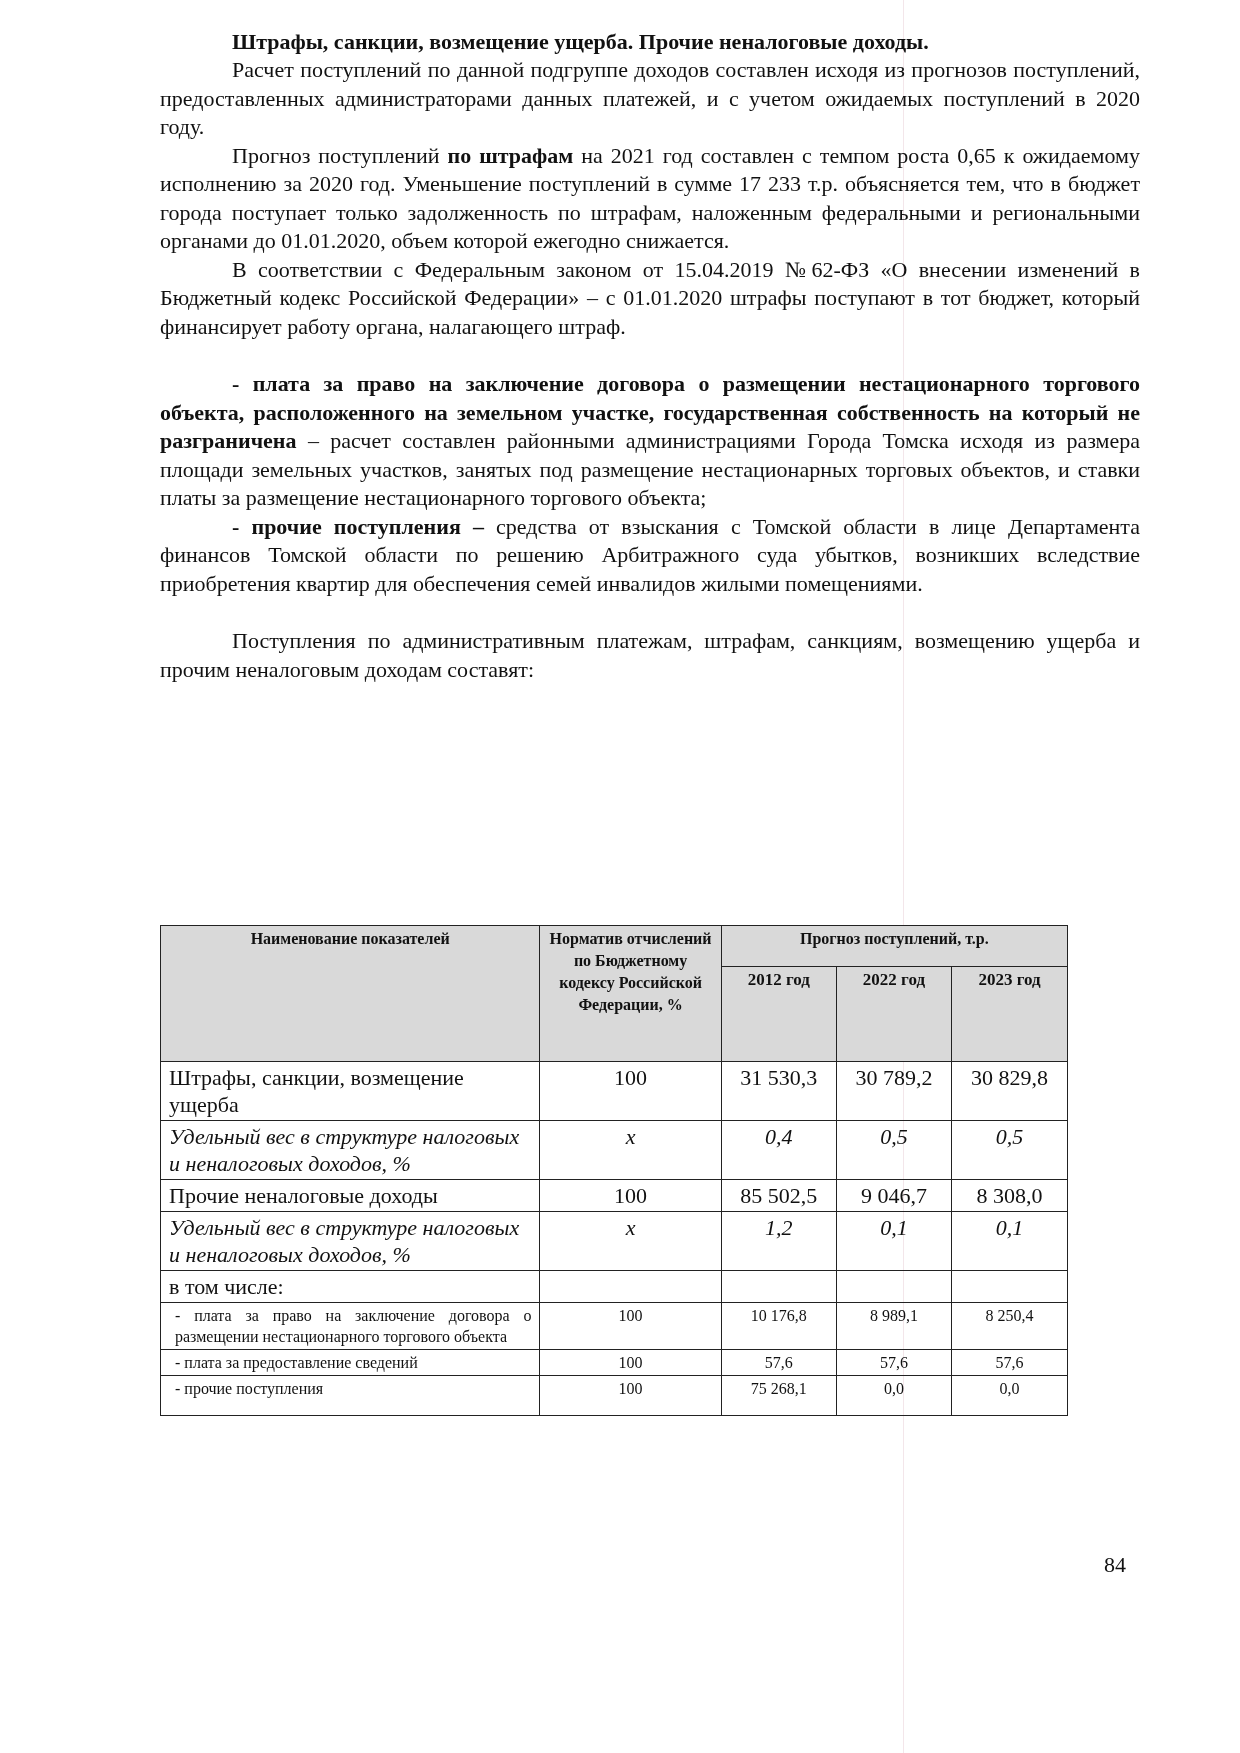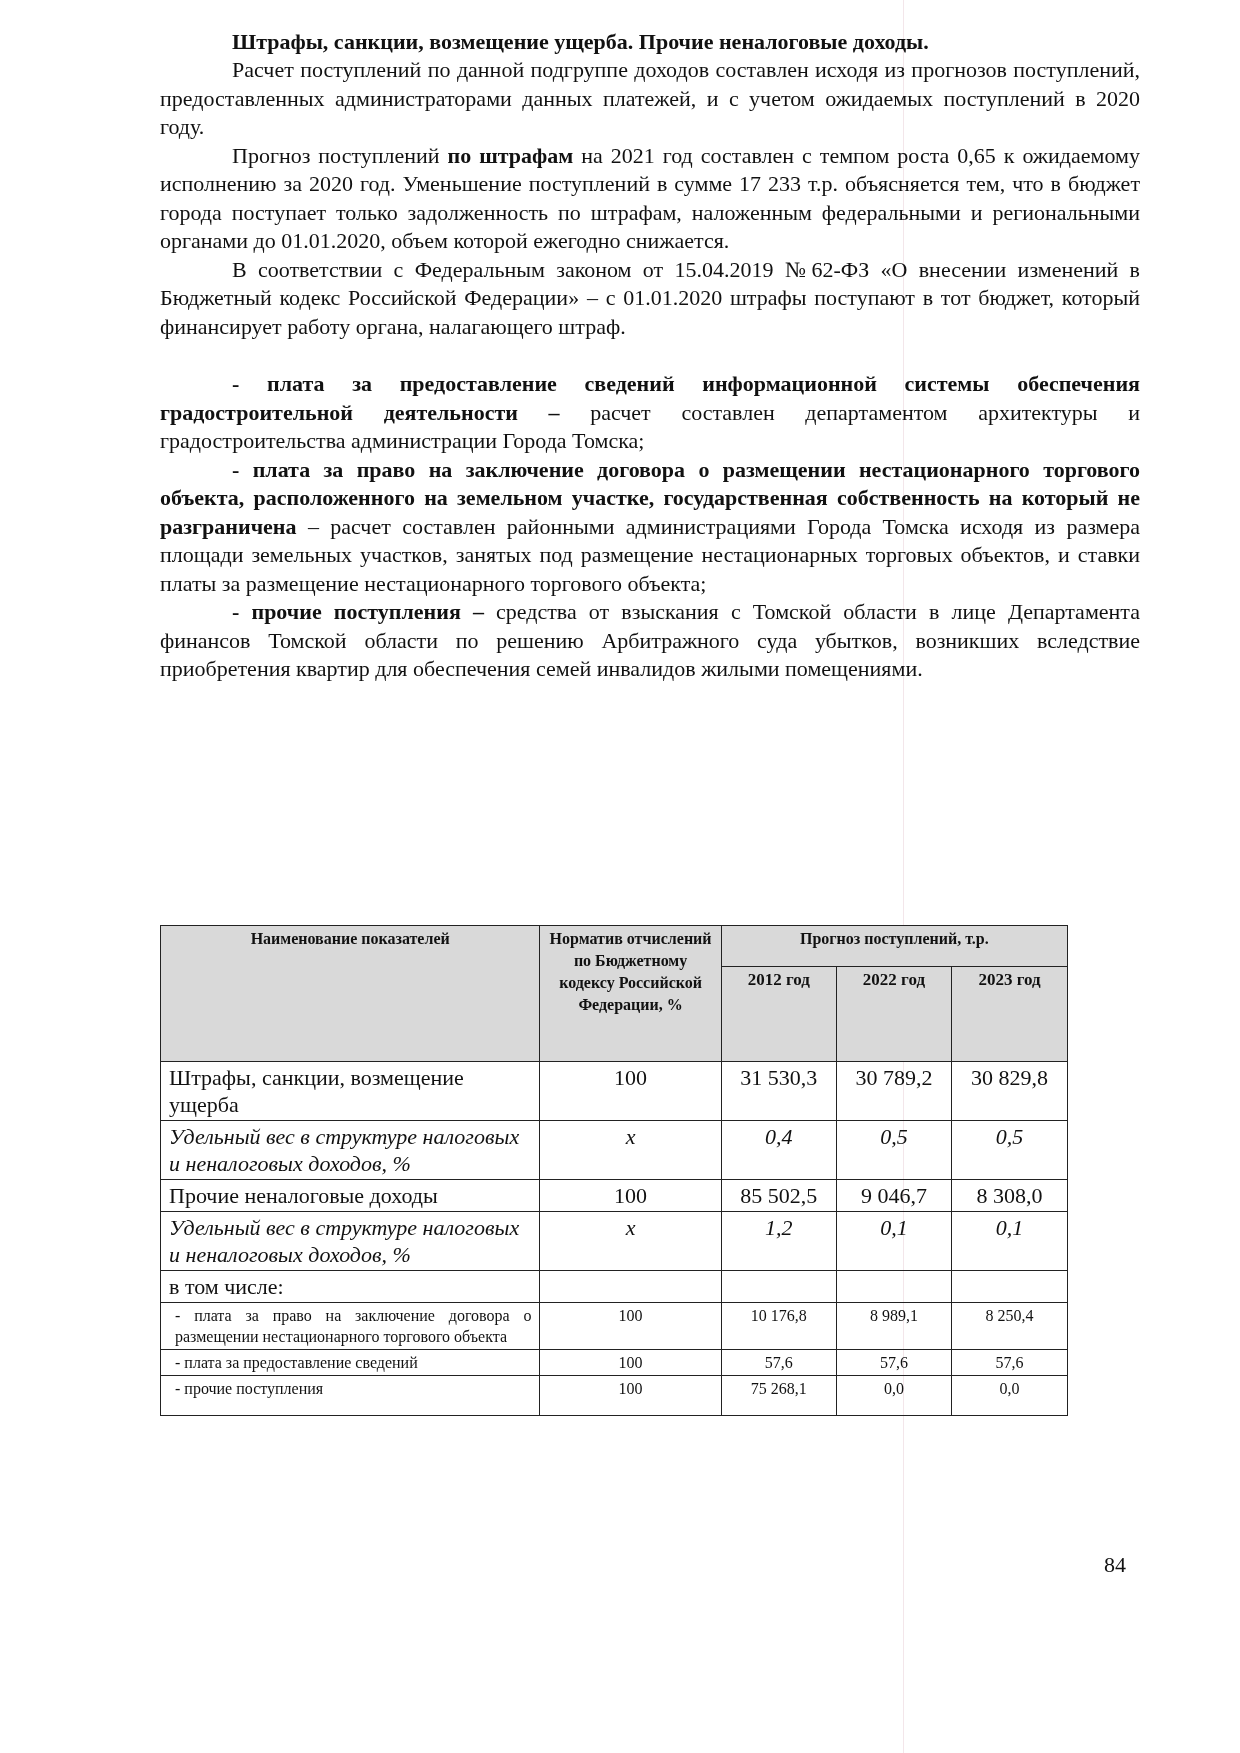--- a/index.html
+++ b/index.html
@@ -29,24 +29,24 @@
 <body>
 
 <div class="scan-line" style="left:903px;"></div>
 
 <div class="page">
   <h1 class="heading">Штрафы, санкции, возмещение ущерба. Прочие неналоговые доходы.</h1>
   <p>Расчет поступлений по данной подгруппе доходов составлен исходя из прогнозов поступлений, предоставленных администраторами данных платежей, и с учетом ожидаемых поступлений в 2020 году.</p>
   <p><span>Прогноз поступлений </span><b>по штрафам</b><span> на 2021 год составлен с темпом роста 0,65 к ожидаемому исполнению за 2020 год. Уменьшение поступлений в сумме 17 233 т.р. объясняется тем, что в бюджет города поступает только задолженность по штрафам, наложенным федеральными и региональными органами до 01.01.2020, объем которой ежегодно снижается.</span></p>
   <p>В соответствии с Федеральным законом от 15.04.2019 №62-ФЗ «О внесении изменений в Бюджетный кодекс Российской Федерации» –  с 01.01.2020 штрафы поступают в тот бюджет, который финансирует работу органа, налагающего штраф.</p>
   <div class="gap"></div>
-  <p><b>- плата за предоставление сведений информационной системы обеспечения градостроительной деятельности –</b><span> расчет составлен департаментом архитектуры и градостроительства администрации Города Томска;</span></p>
   <p><b>- плата за право на заключение договора о размещении нестационарного торгового объекта, расположенного на земельном участке, государственная собственность на который не разграничена</b><span> – расчет составлен районными администрациями Города Томска исходя из размера площади земельных участков, занятых под размещение нестационарных торговых объектов, и ставки платы за размещение нестационарного торгового объекта;</span></p>
   <p><b>- прочие поступления –</b><span> средства от взыскания с Томской области в лице Департамента финансов Томской области по решению Арбитражного суда убытков, возникших вследствие приобретения квартир для обеспечения семей инвалидов жилыми помещениями.</span></p>
   <div class="gap"></div>
+  <p>Поступления по административным платежам, штрафам, санкциям, возмещению ущерба и прочим неналоговым доходам составят:</p>
 </div>
 
 <table>
   <colgroup>
     <col style="width:428px">
       <col style="width:196px">
       <col style="width:125px">
       <col style="width:125px">
       <col style="width:126px">
   </colgroup>

